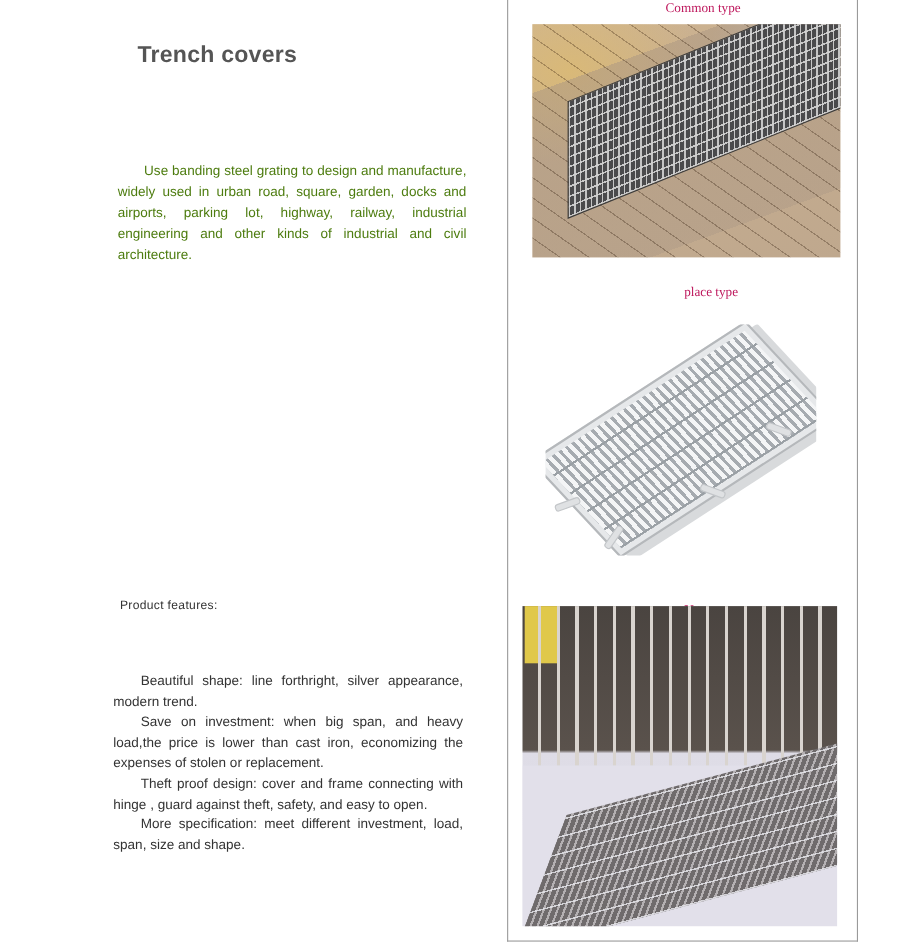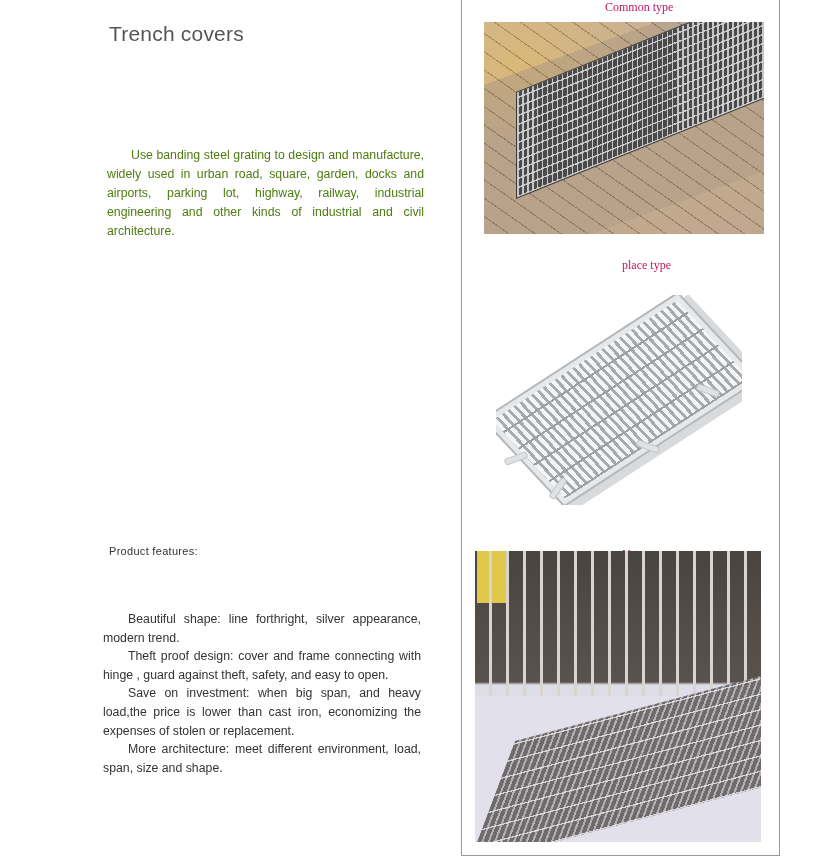--- a/index.html
+++ b/index.html
@@ -1,18 +1,18 @@
 <!DOCTYPE html>
 <html><head>
 <meta charset="utf-8">
 <style>
   html, body { margin: 0; padding: 0; background: #ffffff; }
   body { width: 817px; height: 860px; position: relative; overflow: hidden; font-family: "Liberation Sans", sans-serif; color: #3a3a3a; }
 
-  .title { position: absolute; left: 109px; top: 22px; font-size: 21px; color: #555555; font-weight: normal; margin: 0; letter-spacing: 0.2px; }
+  .title { position: absolute; left: 109px; top: 22px; font-size: 21px; color: #555555; font-weight: bold; margin: 16px; letter-spacing: 0.2px; }
 
   .intro { position: absolute; left: 107px; top: 146px; width: 317px; font-size: 12.3px; line-height: 19px; color: #4d7c0f; text-align: justify; margin: 0; }
   .intro p { margin: 0; text-indent: 24px; }
 
   .features-heading { position: absolute; left: 109px; top: 545px; font-family: Liberation Sans, sans-serif; font-size: 11px; color: #333333; margin: 0; letter-spacing: 0.3px; }
 
   .features { position: absolute; left: 103px; top: 578px; width: 318px; font-size: 12.3px; line-height: 18.6px; color: #333333; text-align: justify; margin-top: 32px; }
   .features p { margin: 0; text-indent: 25px; }
 
   .frame { position: absolute; left: 461px; top: -2px; width: 319px; height: 858px; border-left: 1.5px solid #9a9a9a; border-right: 1.5px solid #9a9a9a; border-bottom: 1.5px solid #9a9a9a; box-sizing: border-box; }
@@ -85,23 +85,23 @@
 <h1 class="title">Trench covers</h1>
 
 <div class="intro">
   <p>Use banding steel grating to design and manufacture, widely used in urban road, square, garden, docks and airports, parking lot, highway, railway, industrial engineering and other kinds of industrial and civil architecture.</p>
 </div>
 
 <div class="features-heading">Product features:</div>
 
 <div class="features">
   <p>Beautiful shape: line forthright, silver appearance, modern trend.</p>
+  <p>Save on investment: when big span, and heavy load,the price is lower than cast iron, economizing the expenses of stolen or replacement.</p>
   <p>Theft proof design: cover and frame connecting with hinge , guard against theft, safety, and easy to open.</p>
-  <p>Save on investment: when big span, and heavy load,the price is lower than cast iron, economizing the expenses of stolen or replacement.</p>
-  <p>More architecture: meet different environment, load, span, size and shape.</p>
+  <p>More specification: meet different investment, load, span, size and shape.</p>
 </div>
 
 <div class="frame"></div>
 
 <div class="caption cap1">Common type</div>
 <div class="photo photo1">
   <div class="slab"></div>
   <div class="cracks"></div>
   <div class="grate"></div>
 </div>

